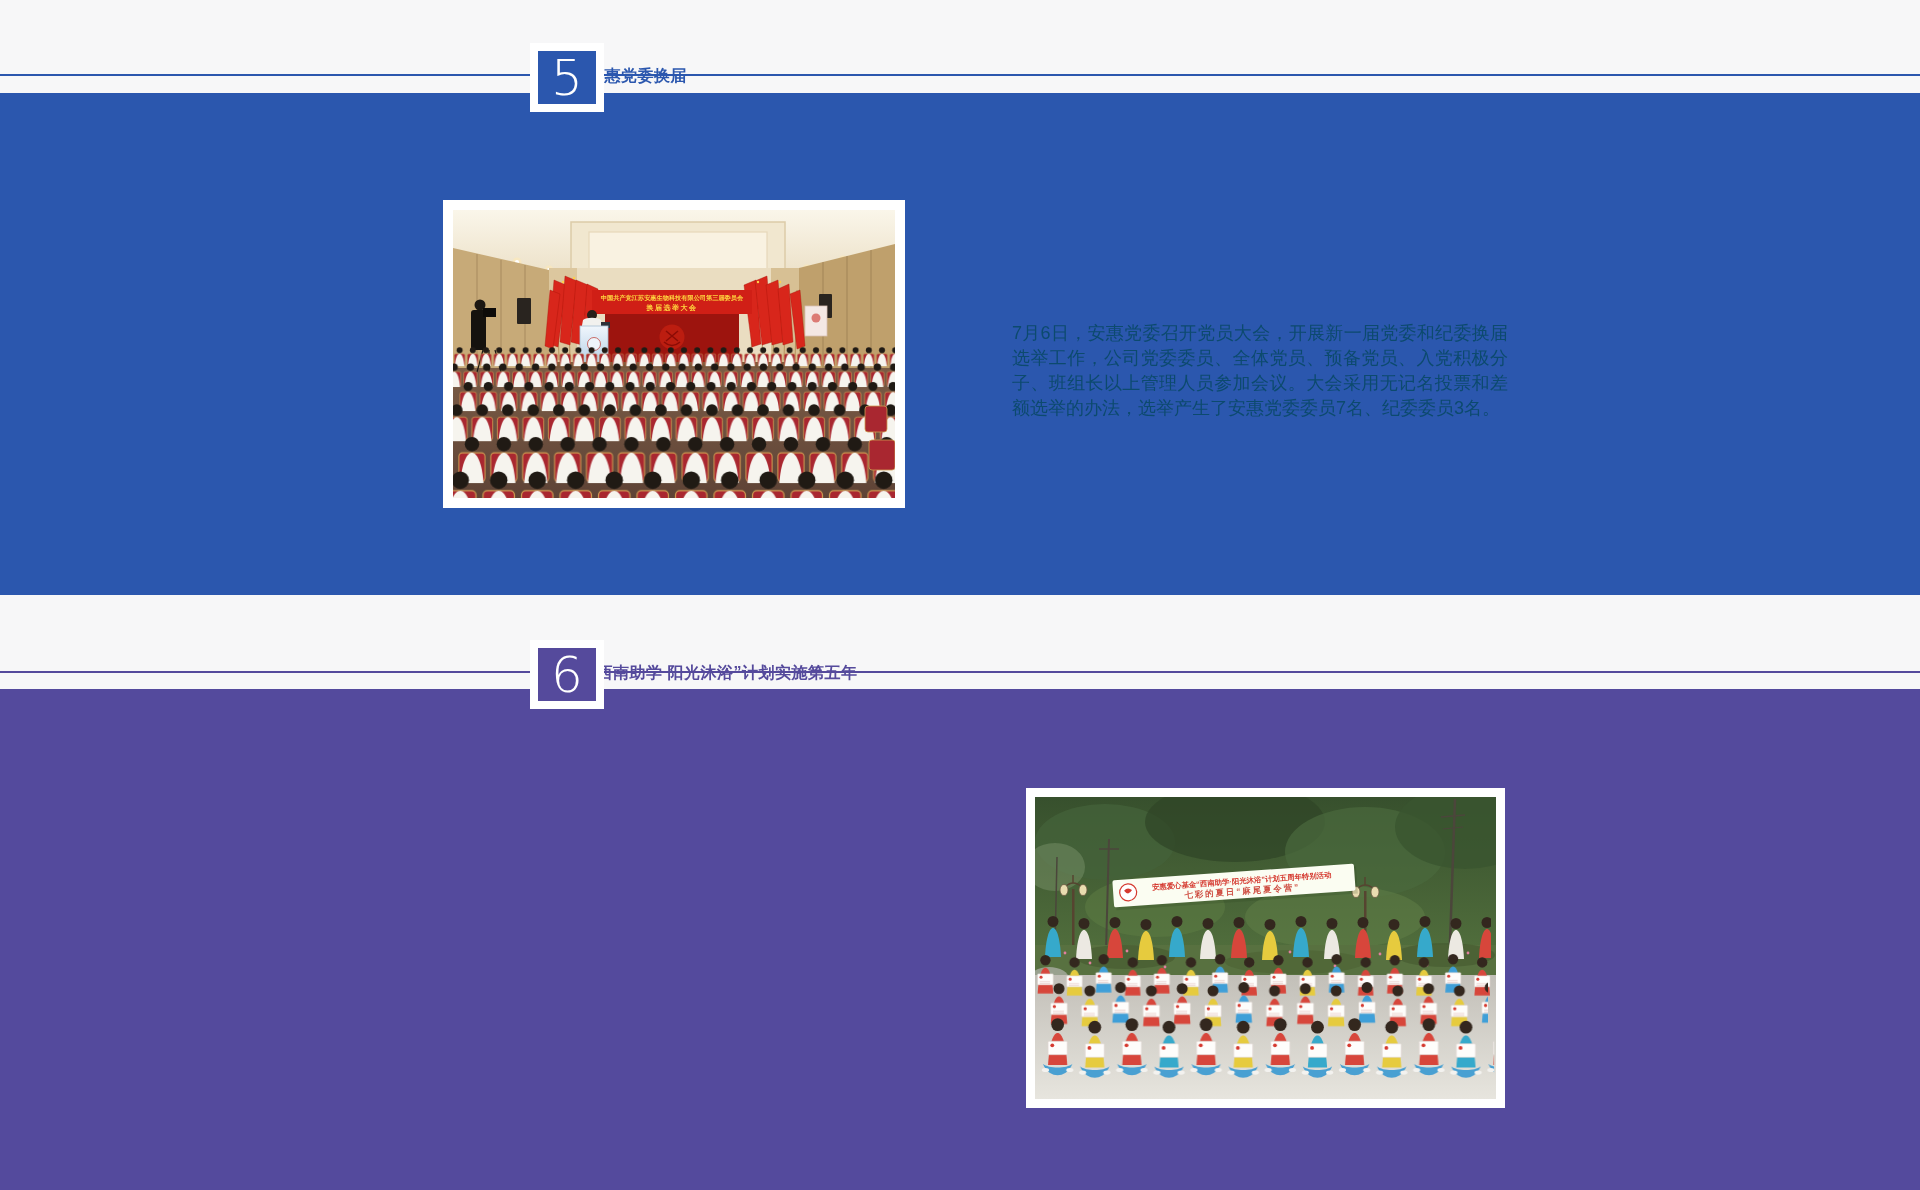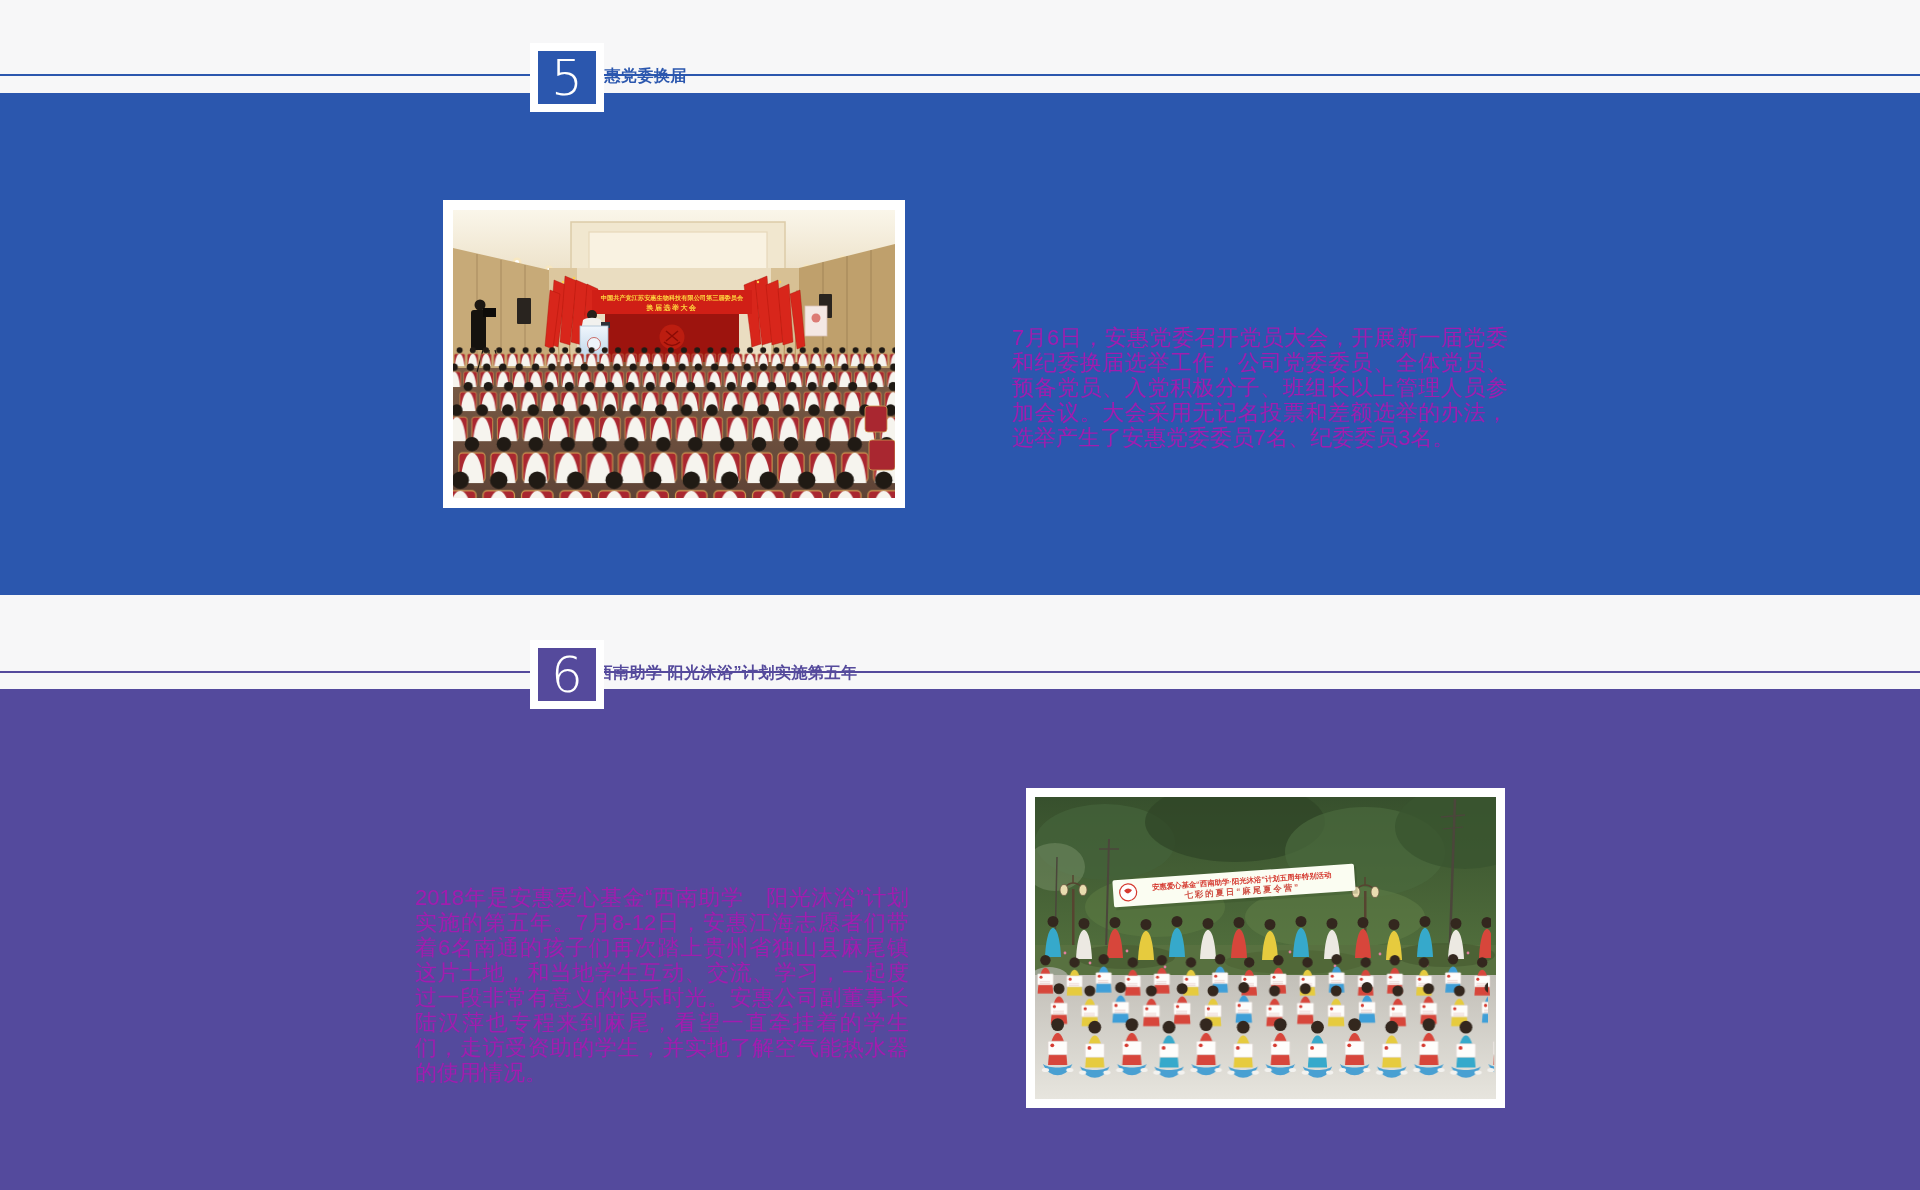--- a/index.html
+++ b/index.html
@@ -13,21 +13,21 @@
   .band6{top:689px;height:501px;background:#544a9d;}
   .badge{position:absolute;width:74px;height:69px;border:8px solid #ffffff;box-sizing:border-box;
          display:flex;align-items:center;justify-content:center;z-index:6;}
   .badge5{left:530px;top:43px;background:#2b57ae;}
   .badge6{left:530px;top:640px;background:#554a9c;}
   .badge span{color:#ffffff;font-size:50px;font-weight:100;line-height:1;
               font-family:"DejaVu Sans","Liberation Sans",sans-serif;}
   .title{position:absolute;font-size:16px;font-weight:700;letter-spacing:.5px;z-index:5;white-space:nowrap;}
   .title5{left:588px;top:53px;color:#2b57ae;}
   .title6{left:588px;top:650px;color:#554a9c;}
-  .para{position:absolute;color:#a21caf;font-size:22px;line-height:25px;text-align:justify;z-index:4;}
+  .para{position:absolute;color:#0c4a6e;font-size:18px;line-height:25px;text-align:justify;z-index:4;}
   .para5{left:1012px;top:303px;width:496px;}
   .para6{left:415px;top:863px;width:494px;}
   .photo{position:absolute;background:#ffffff;box-sizing:border-box;z-index:4;}
   .photo5{left:443px;top:200px;width:462px;height:308px;padding:10px;}
   .photo6{left:1026px;top:788px;width:479px;height:320px;padding:9px;}
   .photo svg{display:block;width:100%;height:100%;}
   .photo text{font-family:"Liberation Sans","DejaVu Sans",sans-serif;}
 </style>
 </head>
 <body>
@@ -210,21 +210,20 @@
 
   <p class="para para5">7月6日，安惠党委召开党员大会，开展新一届党委和纪委换届选举工作，公司党委委员、全体党员、预备党员、入党积极分子、班组长以上管理人员参加会议。大会采用无记名投票和差额选举的办法，选举产生了安惠党委委员7名、纪委委员3名。</p>
 
   <div class="rule rule6"></div>
   <div class="band band6"></div>
   <div class="badge badge6">
     <span>6</span>
   </div>
   <h2 class="title title6">“西南助学 阳光沐浴”计划实施第五年</h2>
 
-  <p class="para para6">2018年是安惠爱心基金“西南助学　阳光沐浴”计划实施的第五年。7月8-12日，安惠江海志愿者们带着6名南通的孩子们再次踏上贵州省独山县麻尾镇这片土地，和当地学生互动、交流、学习，一起度过一段非常有意义的快乐时光。安惠公司副董事长陆汉萍也专程来到麻尾，看望一直牵挂着的学生们，走访受资助的学生，并实地了解空气能热水器的使用情况。</p>
 
   <figure class="photo photo6" style="margin:0;">
     <svg viewBox="0 0 461 302" preserveAspectRatio="none">
       <defs>
         <linearGradient id="g-forest" x1="0" y1="0" x2="0" y2="1">
           <stop offset="0" stop-color="#37502d"></stop>
             <stop offset="1" stop-color="#55733f"></stop>
         </linearGradient>
         <linearGradient id="g-ground6" x1="0" y1="0" x2="0" y2="1">
           <stop offset="0" stop-color="#c2bfb8"></stop>

